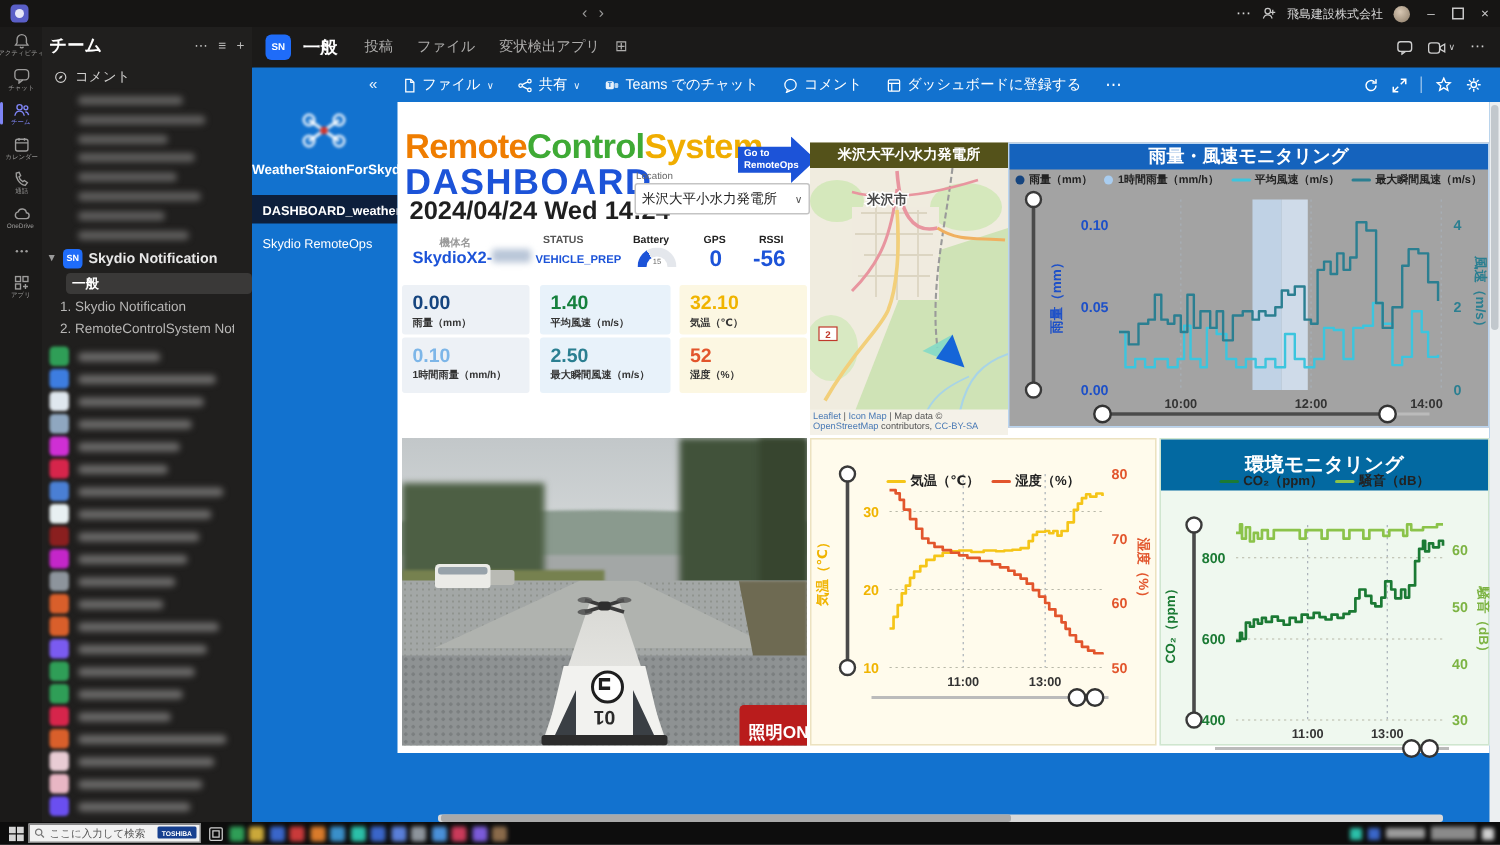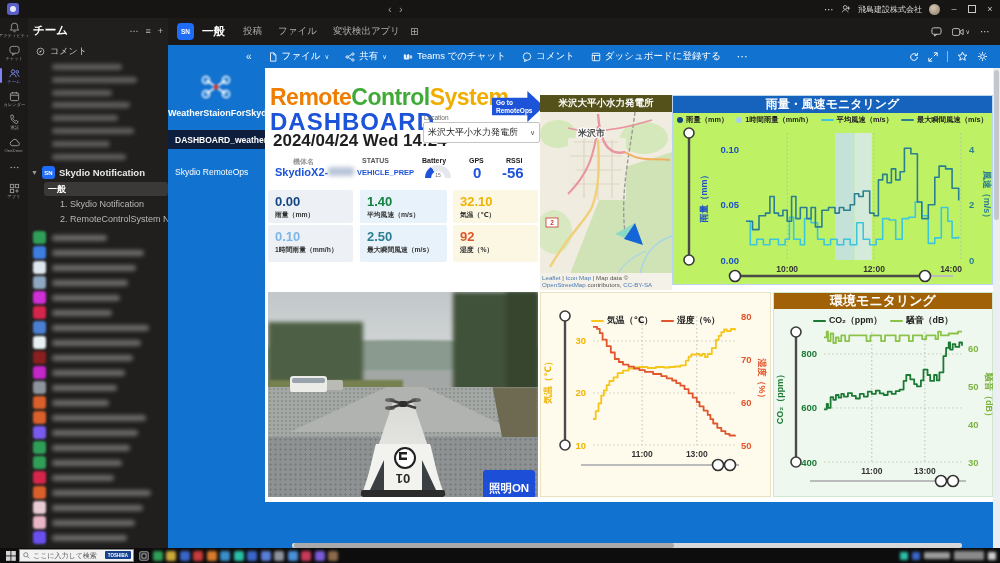--- a/index.html
+++ b/index.html
@@ -34,21 +34,21 @@
   #chp-discover{position:absolute;left:8px;top:27px;display:flex;gap:5px;align-items:center;color:#d0cfce;font-size:9px;}
   .blobrow{position:absolute;height:6px;border-radius:3px;background:#5f5e5d;filter:blur(2px);}
   .teamrow{position:absolute;left:5px;display:flex;align-items:center;gap:6px;}
   .tr-avatar{width:13px;height:13px;border-radius:3px;filter:blur(1.2px);}
   .tr-blob{height:6px;border-radius:3px;background:#6c6b6a;filter:blur(2px);}
   #sn-team{position:absolute;left:3px;top:148px;display:flex;align-items:center;gap:4px;color:#e8e8e8;}
   #sn-chev{color:#9a9a9a;font-size:7px;}
   #sn-avatar{width:13px;height:13px;border-radius:3px;background:#1f6cf9;color:#fff;font-size:6px;font-weight:bold;
     display:flex;align-items:center;justify-content:center;}
   #sn-name{font-size:9.5px;font-weight:bold;white-space:nowrap;}
-  .chanrow{position:absolute;left:32px;width:116px;height:14px;display:flex;align-items:center;color:#b8b7b6;font-size:9px;white-space:nowrap;overflow:hidden;}
+  .chanrow{position:absolute;left:12px;width:116px;height:14px;display:flex;align-items:center;color:#b8b7b6;font-size:9px;white-space:nowrap;overflow:hidden;}
   .chanrow.sel{background:#3a3938;border-radius:3px;color:#fff;font-weight:bold;padding-left:4px;left:16px;width:120px;}
   
   #tabbar{position:absolute;left:168px;top:18px;width:832px;height:27px;background:#1b1a19;display:flex;align-items:center;}
   #tab-avatar{width:17px;height:17px;margin-left:9px;border-radius:4px;background:#1f6cf9;color:#fff;font-size:6.5px;font-weight:bold;display:flex;align-items:center;justify-content:center;}
   #tab-channel{color:#fff;font-size:11.5px;font-weight:bold;margin-left:8px;margin-right:10px;}
   .tab{height:27px;display:flex;align-items:center;padding:0 8px;color:#adacab;font-size:9.5px;white-space:nowrap;position:relative;}
   .tab.active{color:#fff;font-weight:bold;}
   .tab.active:after{content:"";position:absolute;left:6px;right:6px;bottom:0;height:3px;border-radius:2px;background:#7f85f5;}
   .tab .caret{margin-left:3px;font-size:7px;color:#cfcfcf;}
   #tab-add{color:#adacab;font-size:10px;margin-left:2px;}
@@ -463,21 +463,21 @@
         </g>
       <circle cx="8" cy="8" r="3.5" fill="none" stroke="#fff" stroke-width="1.5"></circle>
         <circle cx="28" cy="8" r="3.5" fill="none" stroke="#fff" stroke-width="1.5"></circle>
       <circle cx="8" cy="22" r="3.5" fill="none" stroke="#fff" stroke-width="1.5"></circle>
         <circle cx="28" cy="22" r="3.5" fill="none" stroke="#fff" stroke-width="1.5"></circle>
       <circle cx="18" cy="15" r="2.5" fill="#d0342c"></circle>
     </svg>
     <div id="as-title">WeatherStaionForSkydio</div>
     <div id="as-items">
         <div class="as-item sel" style="top: 62px;">DASHBOARD_weather_stati...</div>
-        <div class="as-item" style="top: 94px; text-align: right;">Skydio RemoteOps</div>
+        <div class="as-item" style="top: 84px; text-align: right;">Skydio RemoteOps</div>
       </div>
   </aside>
 
   <main id="canvas">
 
     <div id="dash-title1"><span style="color: rgb(239, 125, 0); text-align: center;">Remote</span><span style="color: rgb(63, 170, 53);">Control</span><span style="color: rgb(240, 173, 0);">System</span></div>
     <div id="dash-title2">DASHBOARD</div>
     <div id="goto-btn">
       <span>Go to</span>
         <span>RemoteOps</span>
@@ -519,21 +519,21 @@
         </div>
         <div class="card" style="left: 0px; top: 35px; width: 85px; height: 37px; background: rgb(237, 241, 246);">
           <div class="cv" style="color:#7db6e8">0.10</div>
           <div class="cl">1時間雨量（mm/h）</div>
         </div>
         <div class="card" style="left: 92px; top: 35px; width: 87px; height: 37px; background: rgb(232, 242, 250);">
           <div class="cv" style="color:#2b7f91">2.50</div>
           <div class="cl">最大瞬間風速（m/s）</div>
         </div>
         <div class="card" style="left: 185px; top: 35px; width: 85px; height: 37px; background: rgb(252, 247, 226);">
-          <div class="cv" style="color:#e2552c">92</div>
+          <div class="cv" style="color:#e2552c">52</div>
           <div class="cl">湿度（%）</div>
         </div>
       </div>
 
     <div id="photo">
       <div class="abs" style="left:0;top:0;width:270px;height:62px;background:linear-gradient(#c2c7c9,#d2d6d7);"></div>
       <div class="abs blur1" style="left:-20px;top:48px;width:310px;height:30px;background:#8a9a8e;border-radius:50% 50% 0 0;"></div>
       <div class="abs blur2" style="left:0;top:30px;width:95px;height:65px;background:#4d5f44;"></div>
       <div class="abs blur2" style="left:185px;top:0px;width:85px;height:120px;background:#41523a;"></div>
       <div class="abs blur2" style="left:238px;top:0px;width:32px;height:150px;background:#37452f;"></div>
@@ -555,21 +555,21 @@
           <ell ipse="" cx="32" cy="12" rx="5" ry="2" fill="#4a4a4a" opacity=".8"></ell>
         <rect x="15" y="5" width="8" height="6" rx="2" fill="#2e2e2e"></rect>
       </svg>
       <div class="abs" style="left:95px;top:152px;width:80px;height:53px;background:#f2f2ef;clip-path:polygon(16% 0,84% 0,100% 100%,0 100%);"></div>
       <div class="abs" style="left:102px;top:168px;width:14px;height:30px;background:#3a3f44;clip-path:polygon(100% 0,0 100%,100% 100%);"></div>
       <div class="abs" style="left:154px;top:168px;width:14px;height:30px;background:#3a3f44;clip-path:polygon(0 0,100% 100%,0 100%);"></div>
       <div class="abs" style="left:126px;top:155px;width:18px;height:18px;border:2.5px solid #1f1f1f;border-radius:50%;background:#fff;"></div>
       <div class="abs" style="left:131px;top:160px;width:8px;height:8px;background:#1f1f1f;clip-path:polygon(0 0,100% 0,100% 30%,30% 30%,30% 70%,100% 70%,100% 100%,0 100%);"></div>
       <div class="abs" style="left:120px;top:178px;width:30px;height:16px;color:#2a2a2a;font-size:13px;font-weight:bold;transform:rotate(180deg);text-align:center;">01</div>
       <div class="abs" style="left:93px;top:198px;width:84px;height:7px;background:#2c2c2c;border-radius:2px;"></div>
-      <div class="abs" style="left:215px;top:178px;width:52px;height:36px;background:#1d4ed8;color:#fff;font-size:11.5px;font-weight:bold;border-radius:3px;display:flex;align-items:center;justify-content:center;">照明ON</div>
+      <div class="abs" style="left:225px;top:178px;width:52px;height:36px;background:#b91c1c;color:#fff;font-size:11.5px;font-weight:bold;border-radius:3px;display:flex;align-items:center;justify-content:center;">照明ON</div>
     </div>
 
     <div id="map-panel">
       <div id="map-head" class="panel-head">米沢大平小水力発電所</div>
       <svg width="132" height="162" viewBox="0 0 132 162">
         <rect width="132" height="162" fill="#f0ecdf"></rect>
         <path d="M70 60 132 40 132 162 30 162 Z" fill="#cfe3b6"></path>
         <ellipse cx="18" cy="22" rx="18" ry="14" fill="#d5e8bc"></ellipse>
         <ellipse cx="104" cy="26" rx="24" ry="16" fill="#d5e8bc"></ellipse>
         <ellipse cx="14" cy="120" rx="18" ry="22" fill="#d8e9c2"></ellipse>
@@ -588,21 +588,21 @@
         <text x="12" y="113" font-size="6.5" font-weight="bold" fill="#c0392b" text-anchor="middle">2</text>
         <polygon points="75,122 95,111 85,126" fill="#7fd9c8" opacity="0.85"></polygon>
         <polygon points="95,111 103,133 84,127" fill="#1565d8"></polygon>
       </svg>
       <div id="map-attrib">
         <div id="map-attrib1"><span class="lnk">Leaflet</span><span> | </span><span class="lnk">Icon Map</span><span> | Map data ©</span></div>
           <div id="map-attrib2"><span class="lnk">OpenStreetMap</span><span> contributors, </span><span class="lnk">CC-BY-SA</span></div>
       </div>
     </div>
 
-    <div id="chart-rainwind" class="chart-panel" style="background: #bef264; border: 1px solid rgb(185, 212, 240);">
+    <div id="chart-rainwind" class="chart-panel" style="background: #a3a3a3; border: 1px solid rgb(185, 212, 240);">
         <div class="panel-head" style="background: rgb(21, 99, 189); font-size: 12px; height: 17px;">雨量・風速モニタリング</div>
         <div class="chart-legend" style="top: 19px; font-size: 7.3px;">
           <span class="leg-item">
             <span class="leg-dot" style="background: rgb(22, 69, 127);"></span>
             <span>雨量（mm）</span>
           </span>
           <span class="leg-item">
             <span class="leg-dot" style="background: rgb(169, 205, 240);"></span>
             <span>1時間雨量（mm/h）</span>
           </span>
@@ -676,21 +676,21 @@
           <text x="155.76923076923077" y="164" text-anchor="middle" font-size="8.5" font-weight="bold" fill="#333">13:00</text>
           <text x="10" y="87.5" text-anchor="middle" font-size="9" font-weight="bold" fill="#f0b400" transform="rotate(-90 10 87.5)">気温（℃）</text>
           <text x="218" y="87.5" text-anchor="middle" font-size="9" font-weight="bold" fill="#e2552c" transform="rotate(90 218 87.5)">湿度（%）</text>
           <line x1="40" x2="198" y1="172" y2="172" stroke="#bbb" stroke-width="2"></line>
           <line x1="177" x2="189" y1="172" y2="172" stroke="#4a4a4a" stroke-width="2.4"></line>
           <circle cx="177" cy="172" r="5.5" fill="#fff" stroke="#333" stroke-width="1.6"></circle>
           <circle cx="189" cy="172" r="5.5" fill="#fff" stroke="#333" stroke-width="1.6"></circle>
         </svg>
       </div>
     <div id="chart-env" class="chart-panel" style="background: rgb(239, 248, 239); border: 1px solid rgb(207, 230, 207);">
-        <div class="panel-head" style="background: #a16207; font-size: 13px; height: 16px;">環境モニタリング</div>
+        <div class="panel-head" style="background: #0369a1; font-size: 13px; height: 34px;">環境モニタリング</div>
         <div class="chart-legend" style="top: 22px; font-size: 8.8px;">
           <span class="leg-item">
             <span class="leg-line" style="background: rgb(27, 122, 52);"></span>
             <span>CO₂（ppm）</span>
           </span>
           <span class="leg-item">
             <span class="leg-line" style="background: rgb(139, 195, 74);"></span>
             <span>騒音（dB）</span>
           </span>
         </div>

